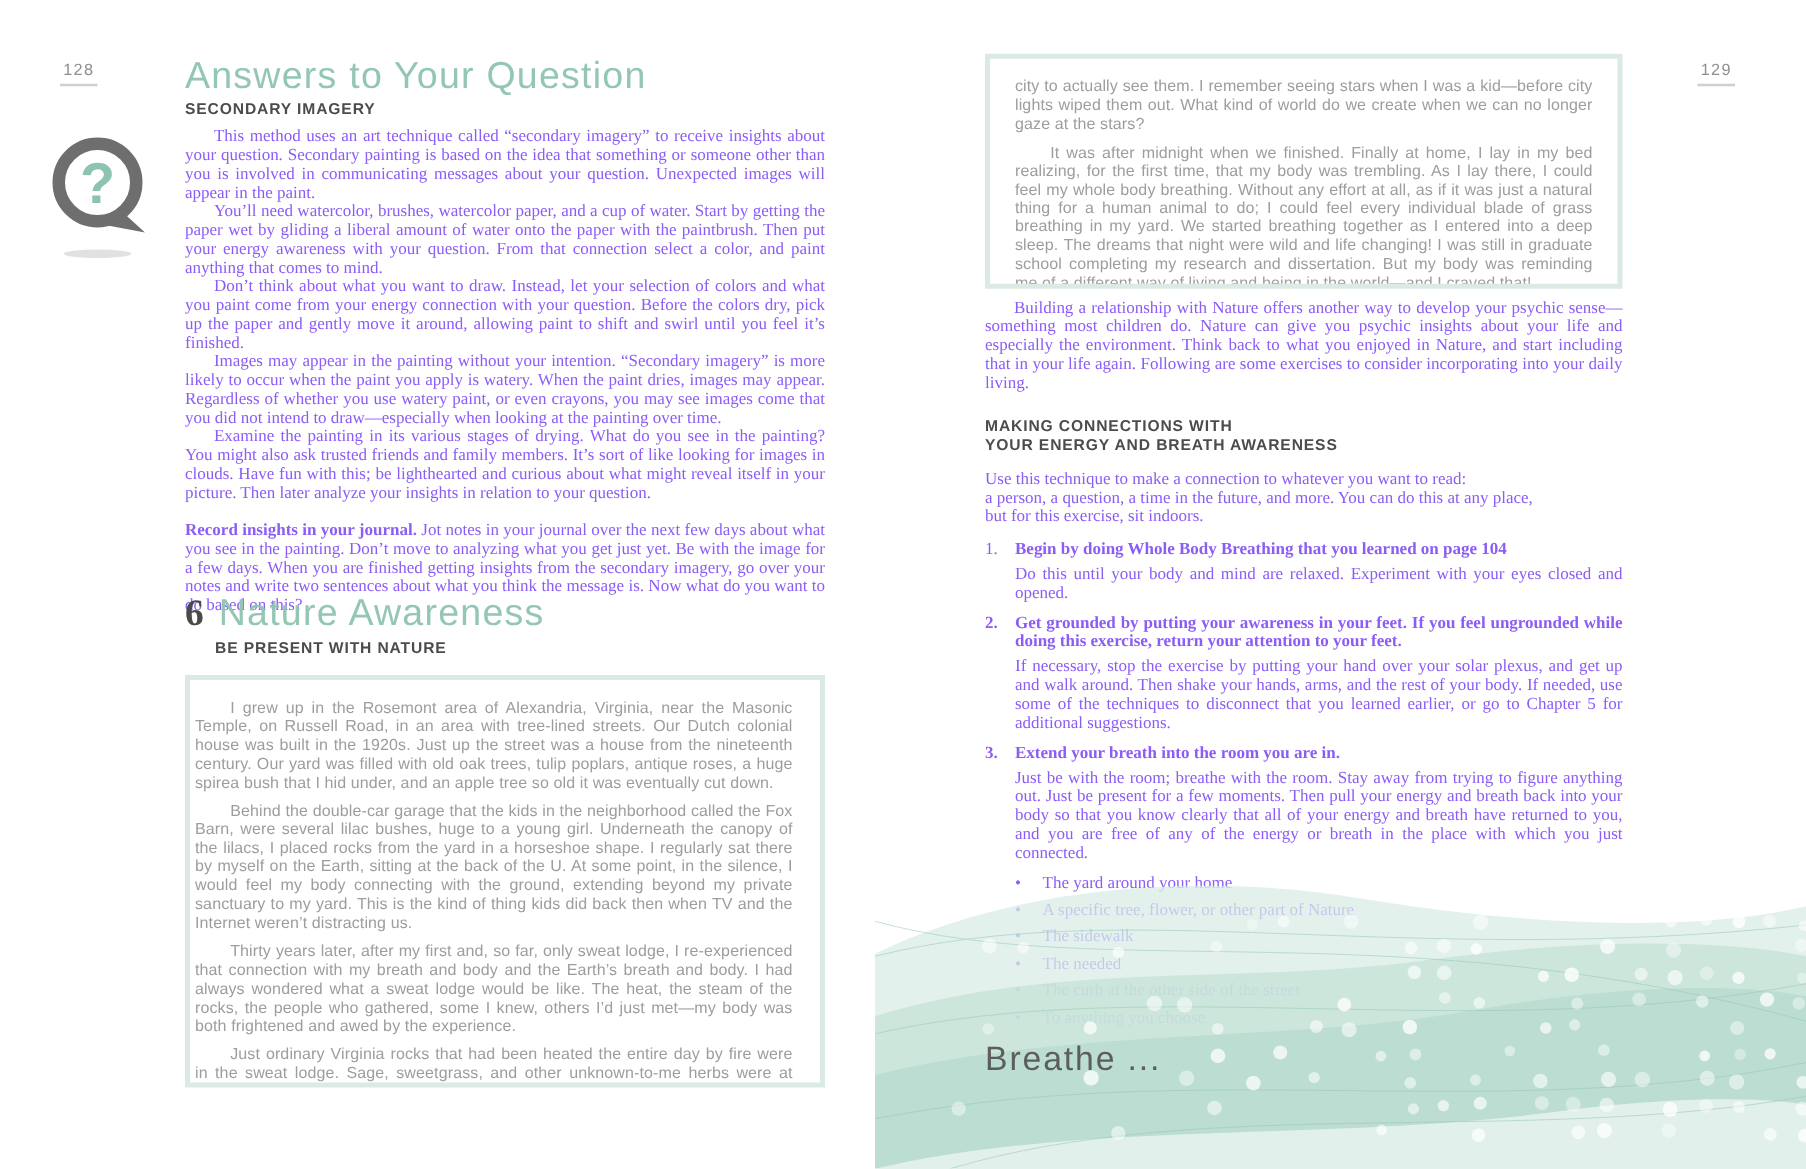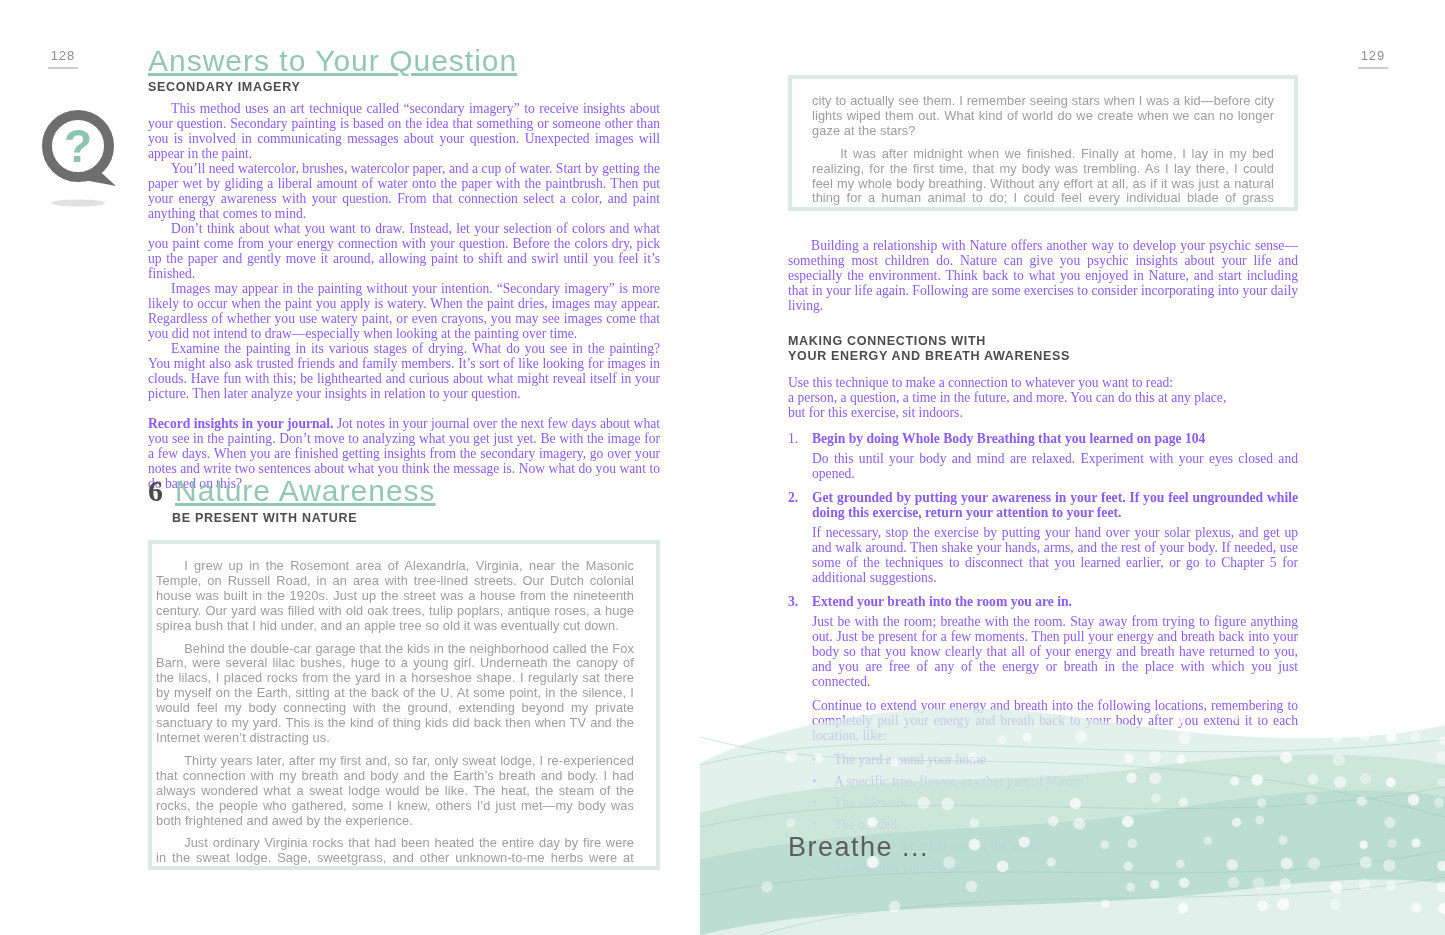--- a/index.html
+++ b/index.html
@@ -5,21 +5,21 @@
   html,body{margin:0;padding:0;background:#ffffff;}
   .spread{position:relative;width:1445px;height:935px;background:#ffffff;overflow:hidden;
           font-family:"Liberation Sans",sans-serif;}
 
   
   .pageno{position:absolute;font-size:13px;color:#8f8f8f;letter-spacing:1px;text-align:center;}
   .pageno .rule{display:block;margin-top:4px;border-bottom:2px solid #cfcfcf;width:30px;margin-left:auto;margin-right:auto;}
 
   
   .teal-title{font-family:"Liberation Sans",sans-serif;font-weight:300;color:#93c6b4;
-              font-size:30px;letter-spacing:1px;text-decoration:underline;}
+              font-size:30px;letter-spacing:1px;}
   .kicker{font-family:"Liberation Sans",sans-serif;font-weight:bold;font-size:12.5px;
           letter-spacing:.7px;color:#4c4c4c;line-height:15px;}
 
   
   .serif{font-family:"Liberation Serif",serif;color:#8b5cf6;font-size:13.6px;line-height:15px;
          text-align:justify;}
   .serif p{margin:0;text-indent:1.7em;}
   .serif p.noindent{text-indent:0;}
 
   
@@ -91,21 +91,21 @@
       <p>Thirty years later, after my first and, so far, only sweat lodge, I re-experienced that connection with my breath and body and the Earth’s breath and body. I had always wondered what a sweat lodge would be like. The heat, the steam of the rocks, the people who gathered, some I knew, others I’d just met—my body was both frightened and awed by the experience.</p>
       <p>Just ordinary Virginia rocks that had been heated the entire day by fire were in the sweat lodge. Sage, sweetgrass, and other unknown-to-me herbs were at times thrown on the rocks—the scents filling every open pore of my skin. At times, we would come out into the cool mountain night—so many stars in the sky and we were far enough away from the</p>
     </div>
   </div>
 
   <div class="pageno" style="left:1358px;top:48px;">
     <span>129</span>
     <span class="rule"></span>
   </div>
 
-  <div class="quote-box" style="left:788px;top:43px;width:510px;height:136px;padding:15px 20px 0 20px;margin-top:32px;">
+  <div class="quote-box" style="left:788px;top:43px;width:510px;height:188px;padding:15px 20px 0 20px;">
     <div class="boxtext">
       <p class="noindent">city to actually see them. I remember seeing stars when I was a kid—before city lights wiped them out. What kind of world do we create when we can no longer gaze at the stars?</p>
       <p>It was after midnight when we finished. Finally at home, I lay in my bed realizing, for the first time, that my body was trembling. As I lay there, I could feel my whole body breathing. Without any effort at all, as if it was just a natural thing for a human animal to do; I could feel every individual blade of grass breathing in my yard. We started breathing together as I entered into a deep sleep. The dreams that night were wild and life changing! I was still in graduate school completing my research and dissertation. But my body was reminding me of a different way of living and being in the world—and I craved that!</p>
     </div>
   </div>
 
   <div class="serif" style="position:absolute;left:788px;top:238px;width:510px;">
     <p>Building a relationship with Nature offers another way to develop your psychic sense—something most children do. Nature can give you psychic insights about your life and especially the environment. Think back to what you enjoyed in Nature, and start including that in your life again. Following are some exercises to consider incorporating into your daily living.</p>
   </div>
 
@@ -137,21 +137,20 @@
     <div class="step-body">
       <p>If necessary, stop the exercise by putting your hand over your solar plexus, and get up and walk around. Then shake your hands, arms, and the rest of your body. If needed, use some of the techniques to disconnect that you learned earlier, or go to Chapter 5 for additional suggestions.</p>
     </div>
 
     <div class="step">
       <span class="step-num" style="font-weight:bold;">3.</span>
       <span class="step-bold">Extend your breath into the room you are in.</span>
     </div>
     <div class="step-body">
       <p>Just be with the room; breathe with the room. Stay away from trying to figure anything out. Just be present for a few moments. Then pull your energy and breath back into your body so that you know clearly that all of your energy and breath have returned to you, and you are free of any of the energy or breath in the place with which you just connected.</p>
-      <p>Continue to extend your energy and breath into the following locations, remembering to completely pull your energy and breath back to your body after you extend it to each location, like:</p>
     </div>
 
     <div style="margin-top:4px;">
       <div class="bullet-row">
         <span class="bullet-char">•</span>
         <span class="bullet-text">The yard around your home</span>
         </div>
       <div class="bullet-row">
         <span class="bullet-char">•</span>
         <span class="bullet-text">A specific tree, flower, or other part of Nature</span>

